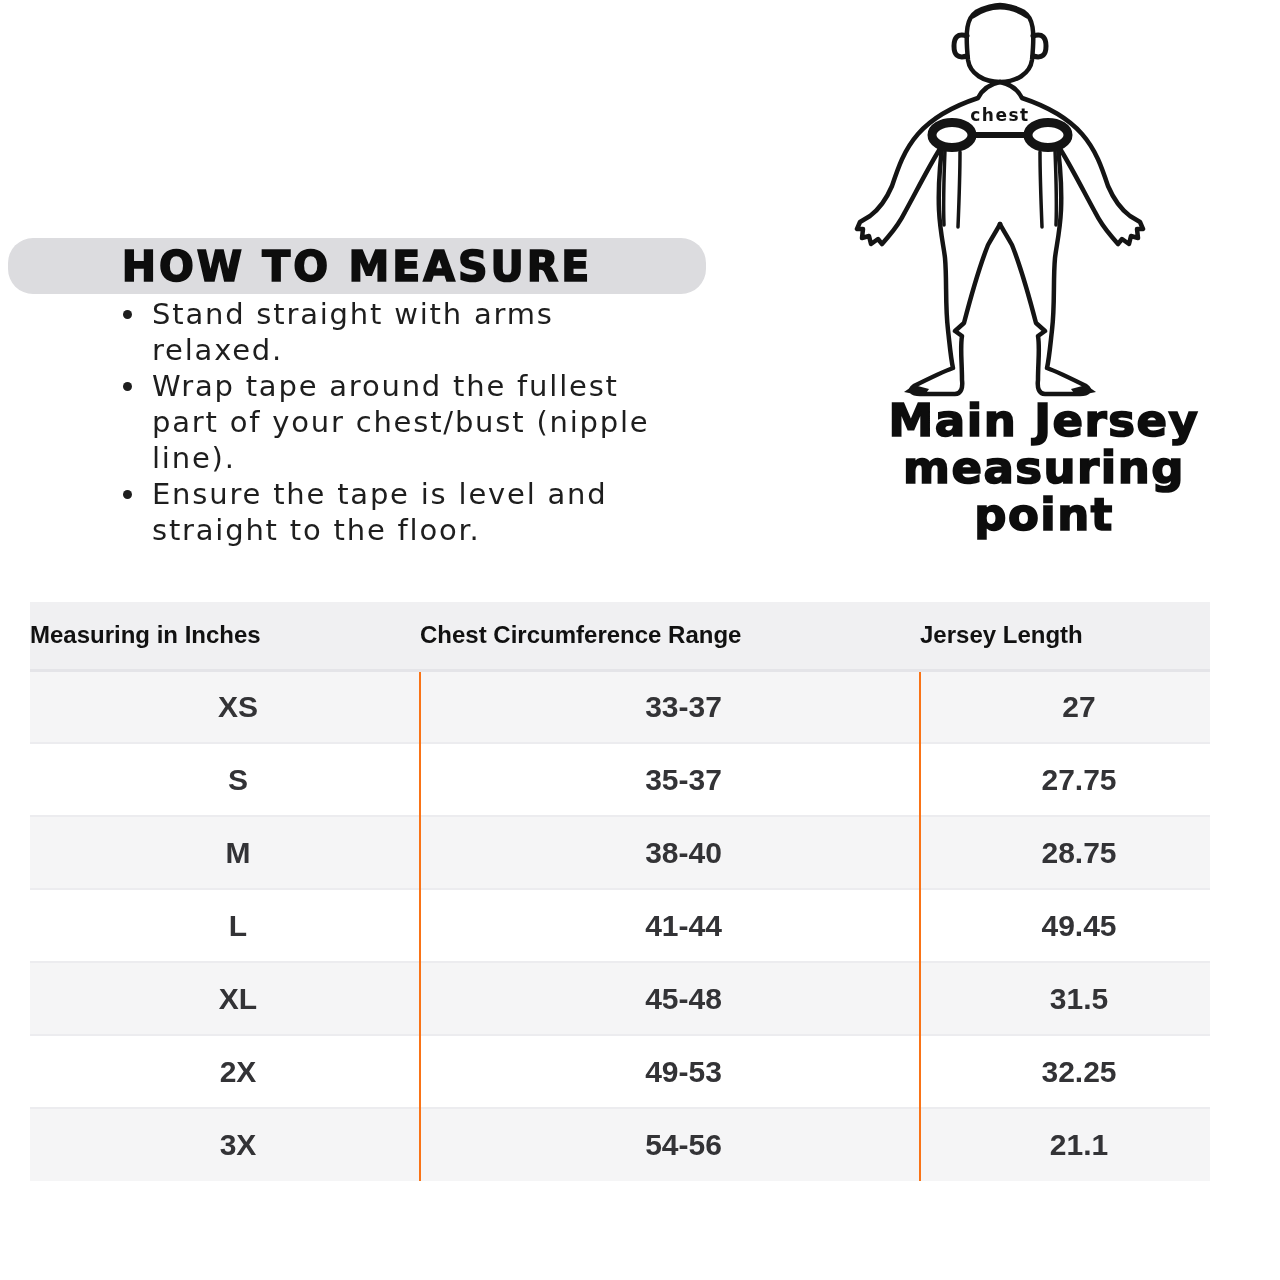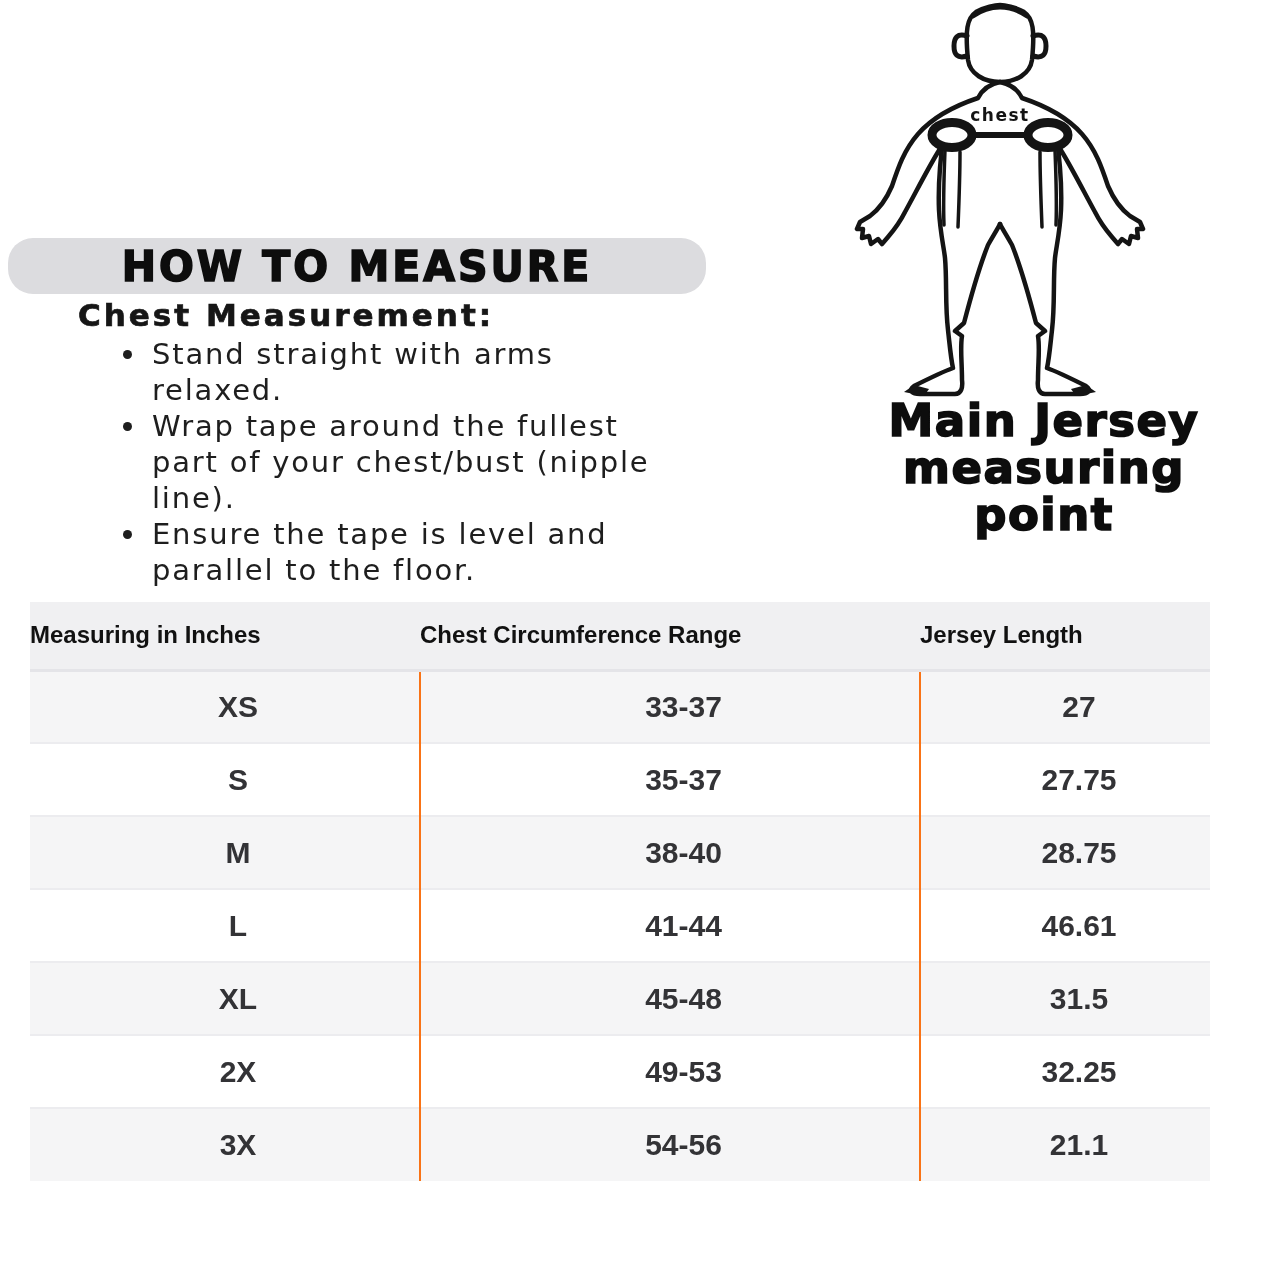--- a/index.html
+++ b/index.html
@@ -62,25 +62,24 @@
   .size-table tbody td + td { border-left: 2px solid #f97316; }
 </style>
 </head>
 <body>
 
 <div class="measure-bar">
   <div class="measure-title">HOW TO MEASURE</div>
 </div>
 
 <div class="instructions">
-  <div class="instructions-heading">Chest Measurement:</div>
   <ul class="instructions-list">
     <li>Stand straight with arms relaxed.</li>
     <li>Wrap tape around the fullest part of your chest/bust (nipple line).</li>
-    <li>Ensure the tape is level and parallel to the floor.</li>
+    <li>Ensure the tape is level and straight to the floor.</li>
   </ul>
 </div>
 
 <div class="figure-wrap">
   <svg viewBox="0 0 300 400">
     <g stroke="#141414" fill="none" stroke-linecap="round" stroke-linejoin="round">
 
       <g id="half">
         <path stroke-width="4.5" d="M150,82
           C140,84 132,90 128,98
@@ -159,21 +158,21 @@
       <td>27.75</td>
     </tr>
     <tr>
       <td>M</td>
       <td>38-40</td>
       <td>28.75</td>
     </tr>
     <tr>
       <td>L</td>
       <td>41-44</td>
-      <td>46.61</td>
+      <td>49.45</td>
     </tr>
     <tr>
       <td>XL</td>
       <td>45-48</td>
       <td>31.5</td>
     </tr>
     <tr>
       <td>2X</td>
       <td>49-53</td>
       <td>32.25</td>

